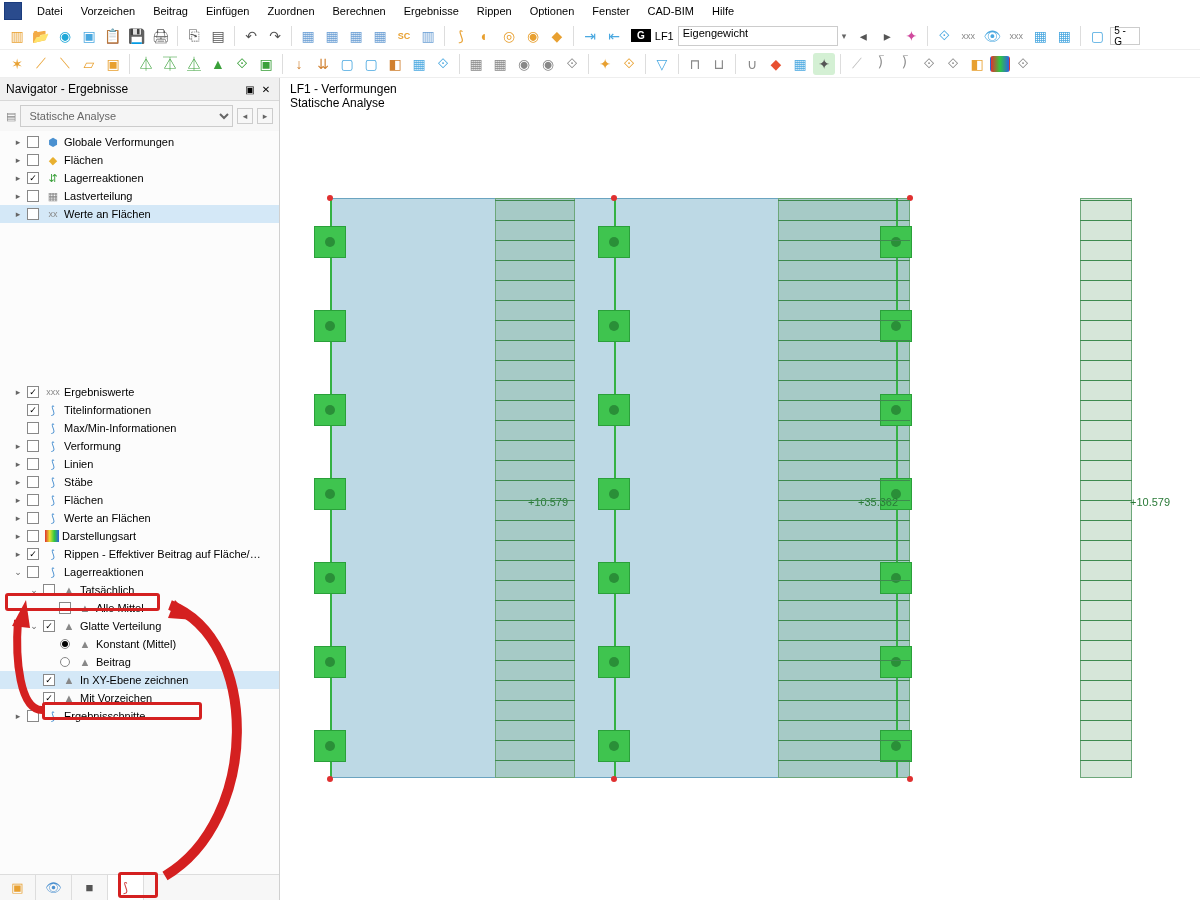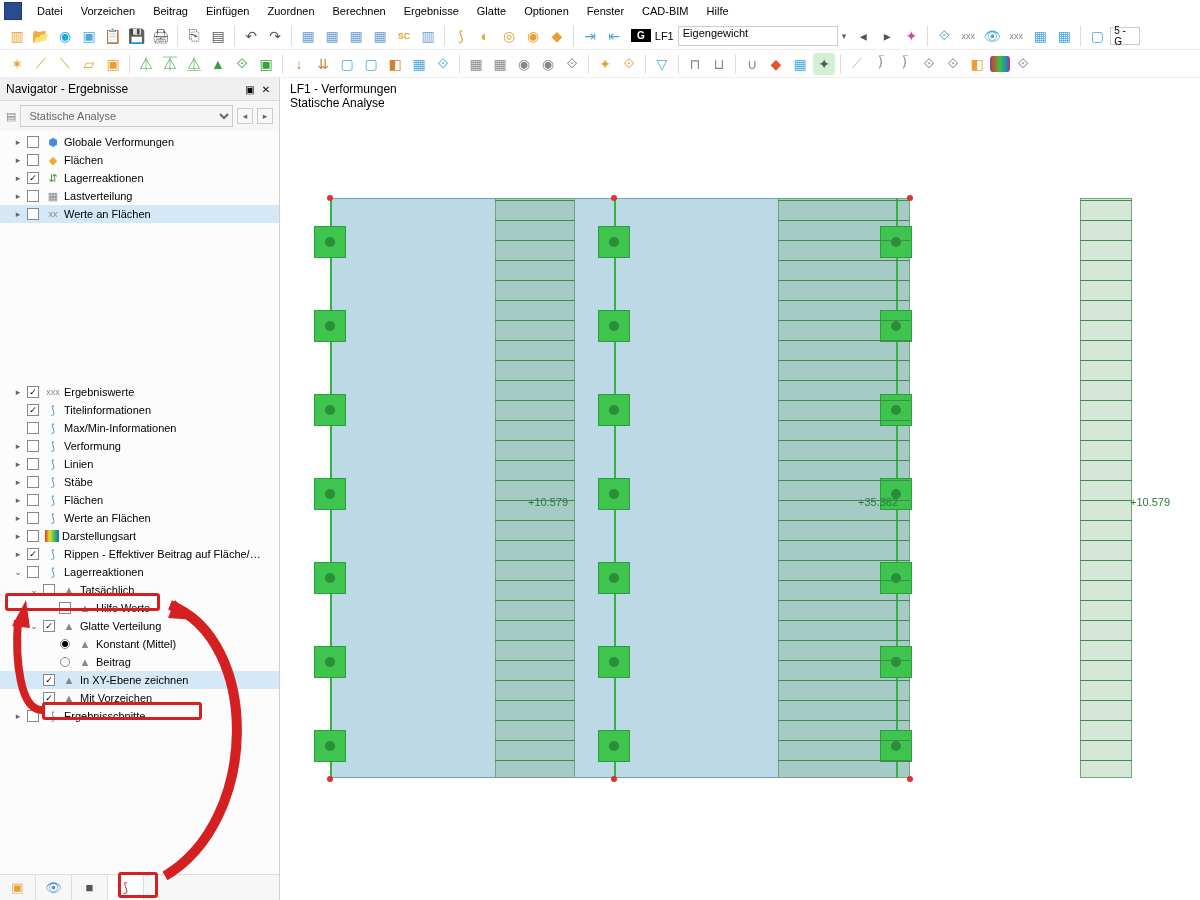--- a/index.html
+++ b/index.html
@@ -59,21 +59,21 @@
 
 <div class="menubar">
   <div class="app-icon"></div>
   <div class="menu-item">Datei</div>
   <div class="menu-item">Vorzeichen</div>
   <div class="menu-item">Beitrag</div>
   <div class="menu-item">Einfügen</div>
   <div class="menu-item">Zuordnen</div>
   <div class="menu-item">Berechnen</div>
   <div class="menu-item">Ergebnisse</div>
-  <div class="menu-item">Glatte</div>
+  <div class="menu-item">Rippen</div>
   <div class="menu-item">Optionen</div>
   <div class="menu-item">Fenster</div>
   <div class="menu-item">CAD-BIM</div>
   <div class="menu-item">Hilfe</div>
 </div>
 
 <div class="toolbar">
   <div class="tbtn" style="color:#e8a030">▥</div>
   <div class="tbtn" style="color:#e8a030">📂</div>
   <div class="tbtn" style="color:#20a8d8">◉</div>
@@ -297,21 +297,21 @@
       <div class="tree-item indent2">
           <span class="exp">⌄</span>
           <span class="chk"></span>
           <span class="ticon" style="color:#888">▲</span>
           <span class="tree-label">Tatsächlich</span>
         </div>
       <div class="tree-item indent3">
           <span class="exp"></span>
           <span class="chk"></span>
           <span class="ticon" style="color:#888">▲</span>
-          <span class="tree-label">Hilfe Werte</span>
+          <span class="tree-label">Alle Mittel</span>
         </div>
       <div class="tree-item indent2">
           <span class="exp">⌄</span>
           <span class="chk checked"></span>
           <span class="ticon" style="color:#888">▲</span>
           <span class="tree-label">Glatte Verteilung</span>
         </div>
       <div class="tree-item indent3">
           <span class="exp"></span>
           <span class="rad checked"></span>

